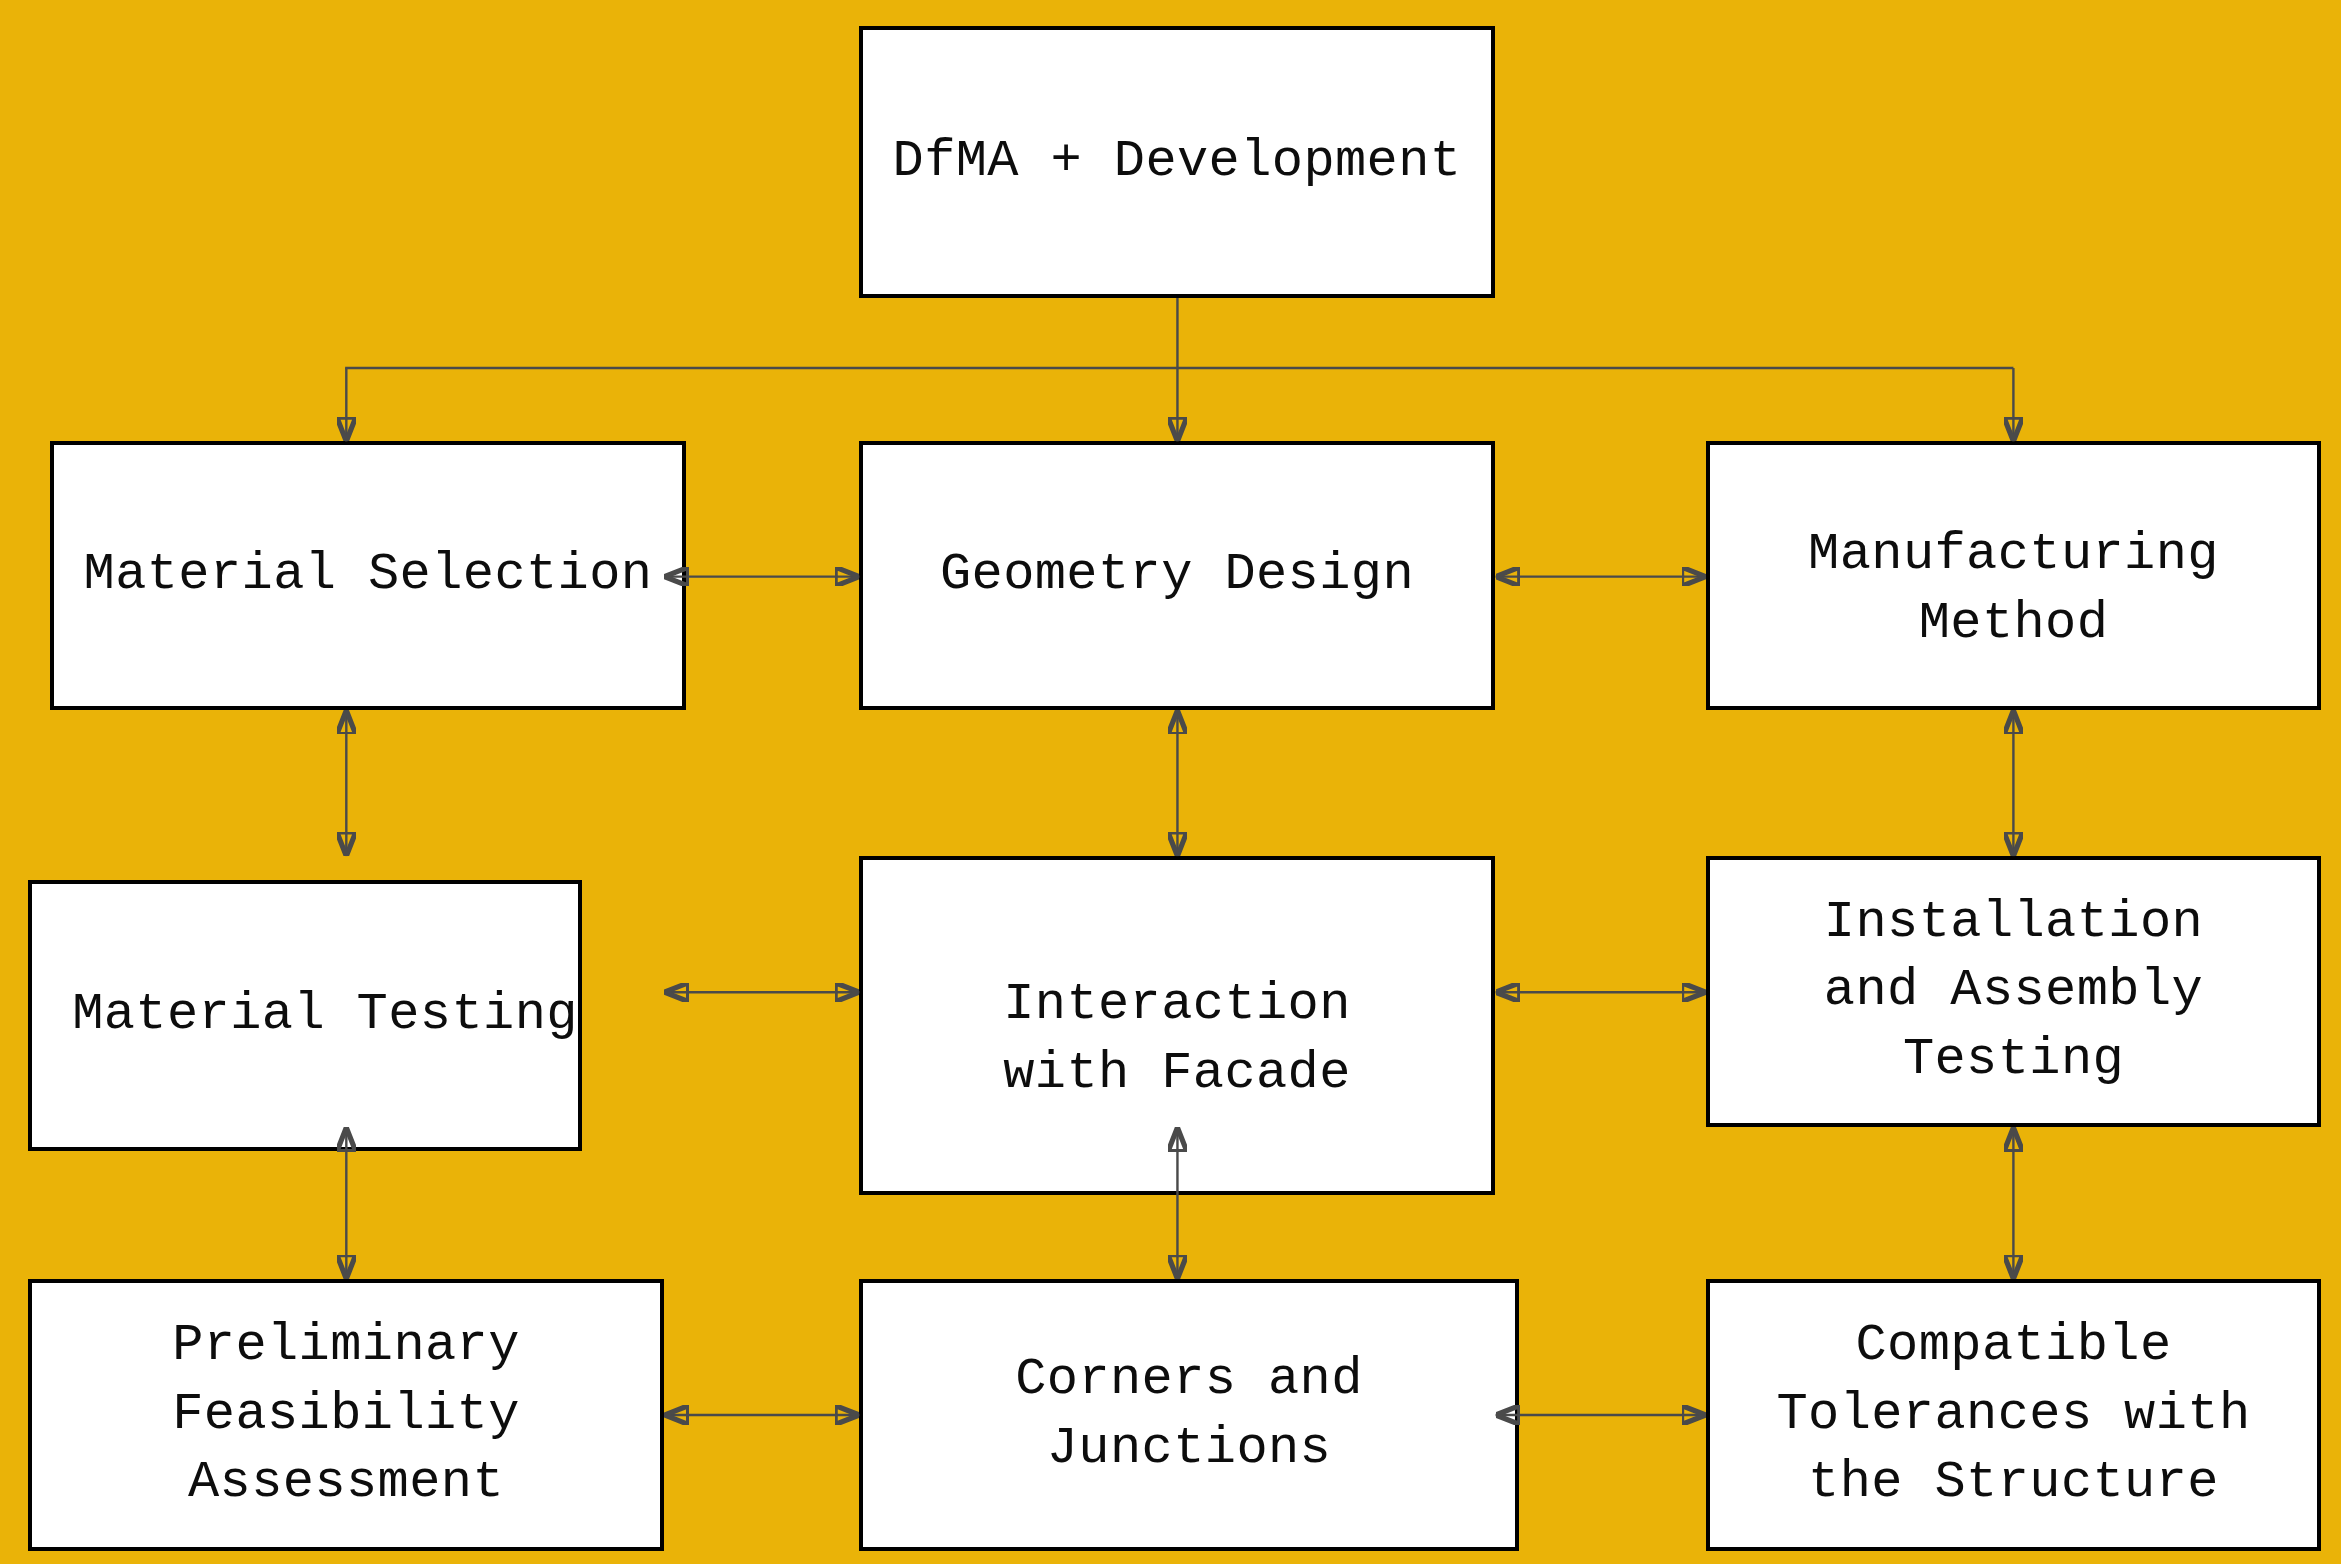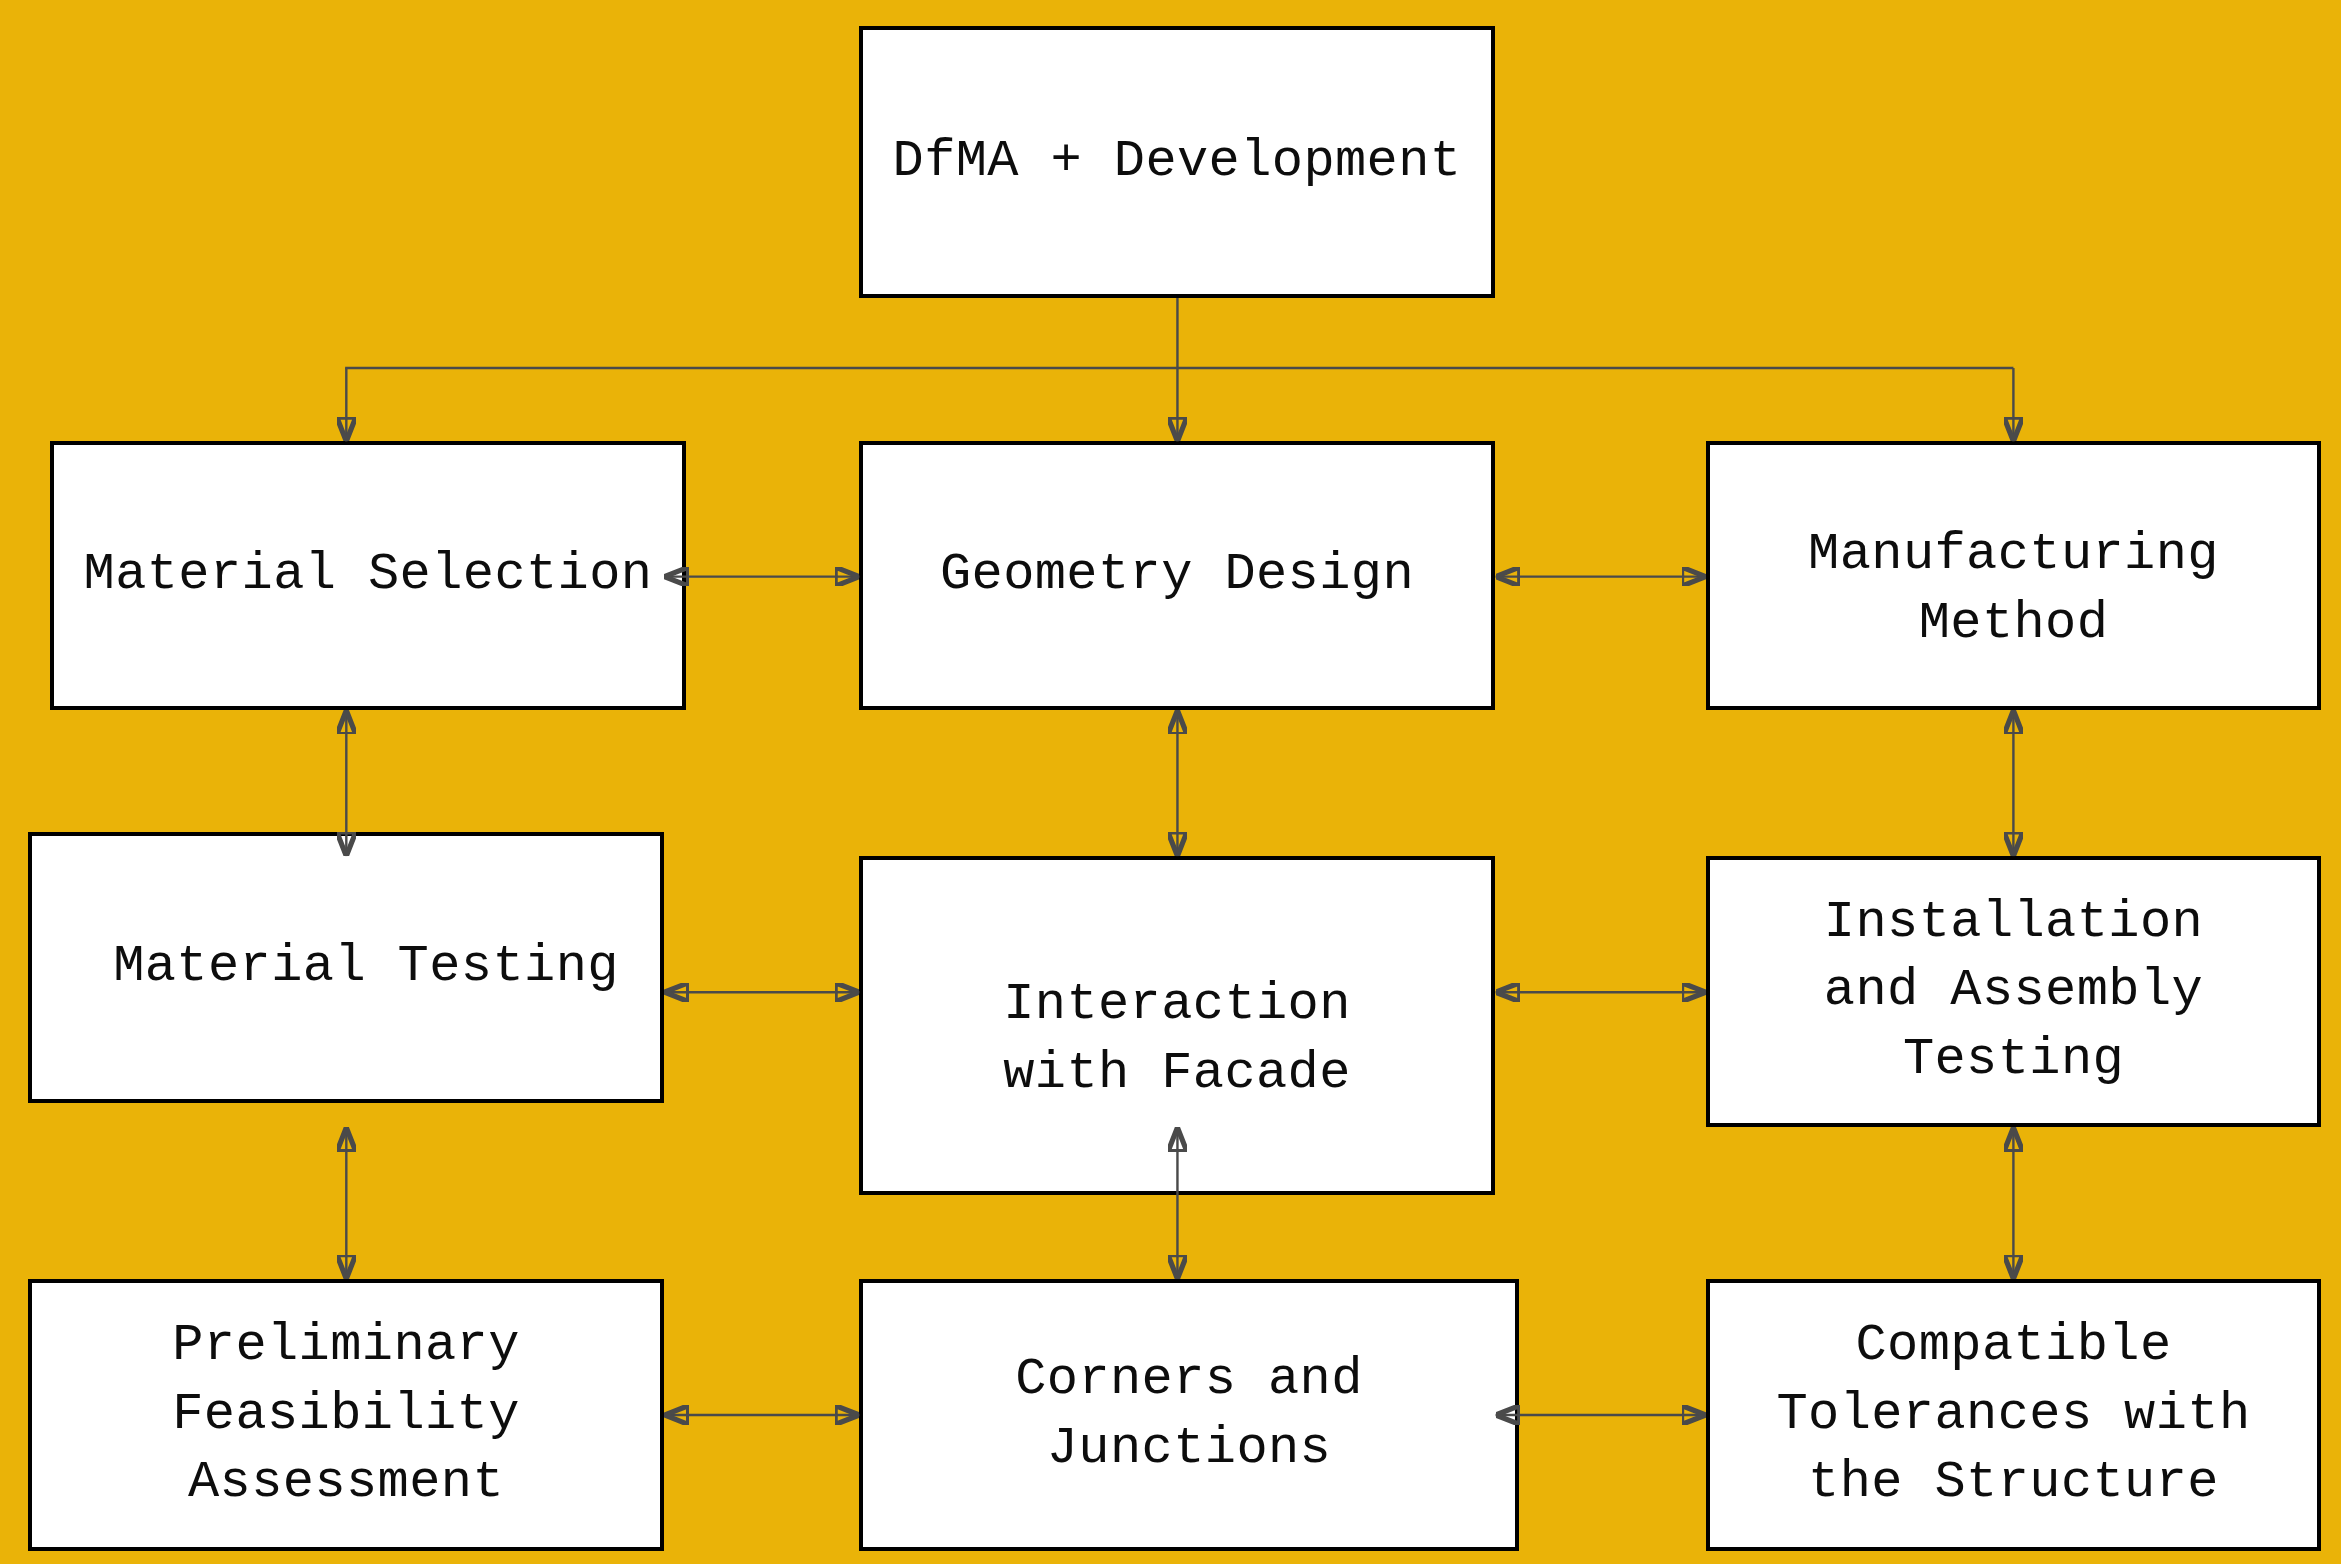--- a/index.html
+++ b/index.html
@@ -37,21 +37,21 @@
   .label.w520 { max-width: 419px; margin-top: 28px; }
   .label.w600 { max-width: 483px; }
   .label.w700 { max-width: 564px; }
   .label.w680 { max-width: 548px; }
 
   
   #node-dfma                { left: 859px; top: 26px;   width: 636px; height: 272px; }
   #node-material-selection  { left: 28px;   top: 441px;  width: 636px; height: 269px; margin-left: 22px; }
   #node-geometry-design     { left: 859px; top: 441px;  width: 636px; height: 269px; }
   #node-manufacturing       { left: 1706px; top: 441px;  width: 615px; height: 269px; }
-  #node-material-testing    { left: 28px;   top: 832px; width: 636px; height: 271px; padding-left: 40px; }
+  #node-material-testing    { left: 28px;   top: 880px; width: 554px; height: 271px; padding-left: 40px; }
   #node-interaction         { left: 859px; top: 856px; width: 636px; height: 339px; }
   #node-installation        { left: 1706px; top: 856px; width: 615px; height: 271px; }
   #node-preliminary         { left: 28px;   top: 1279px; width: 636px; height: 272px; }
   #node-corners             { left: 859px; top: 1279px; width: 660px; height: 272px; }
   #node-compatible          { left: 1706px; top: 1279px; width: 615px; height: 272px; }
 
   #connector-layer {
     position: absolute;
     left: 0; top: 0;
     width: 2342px;

